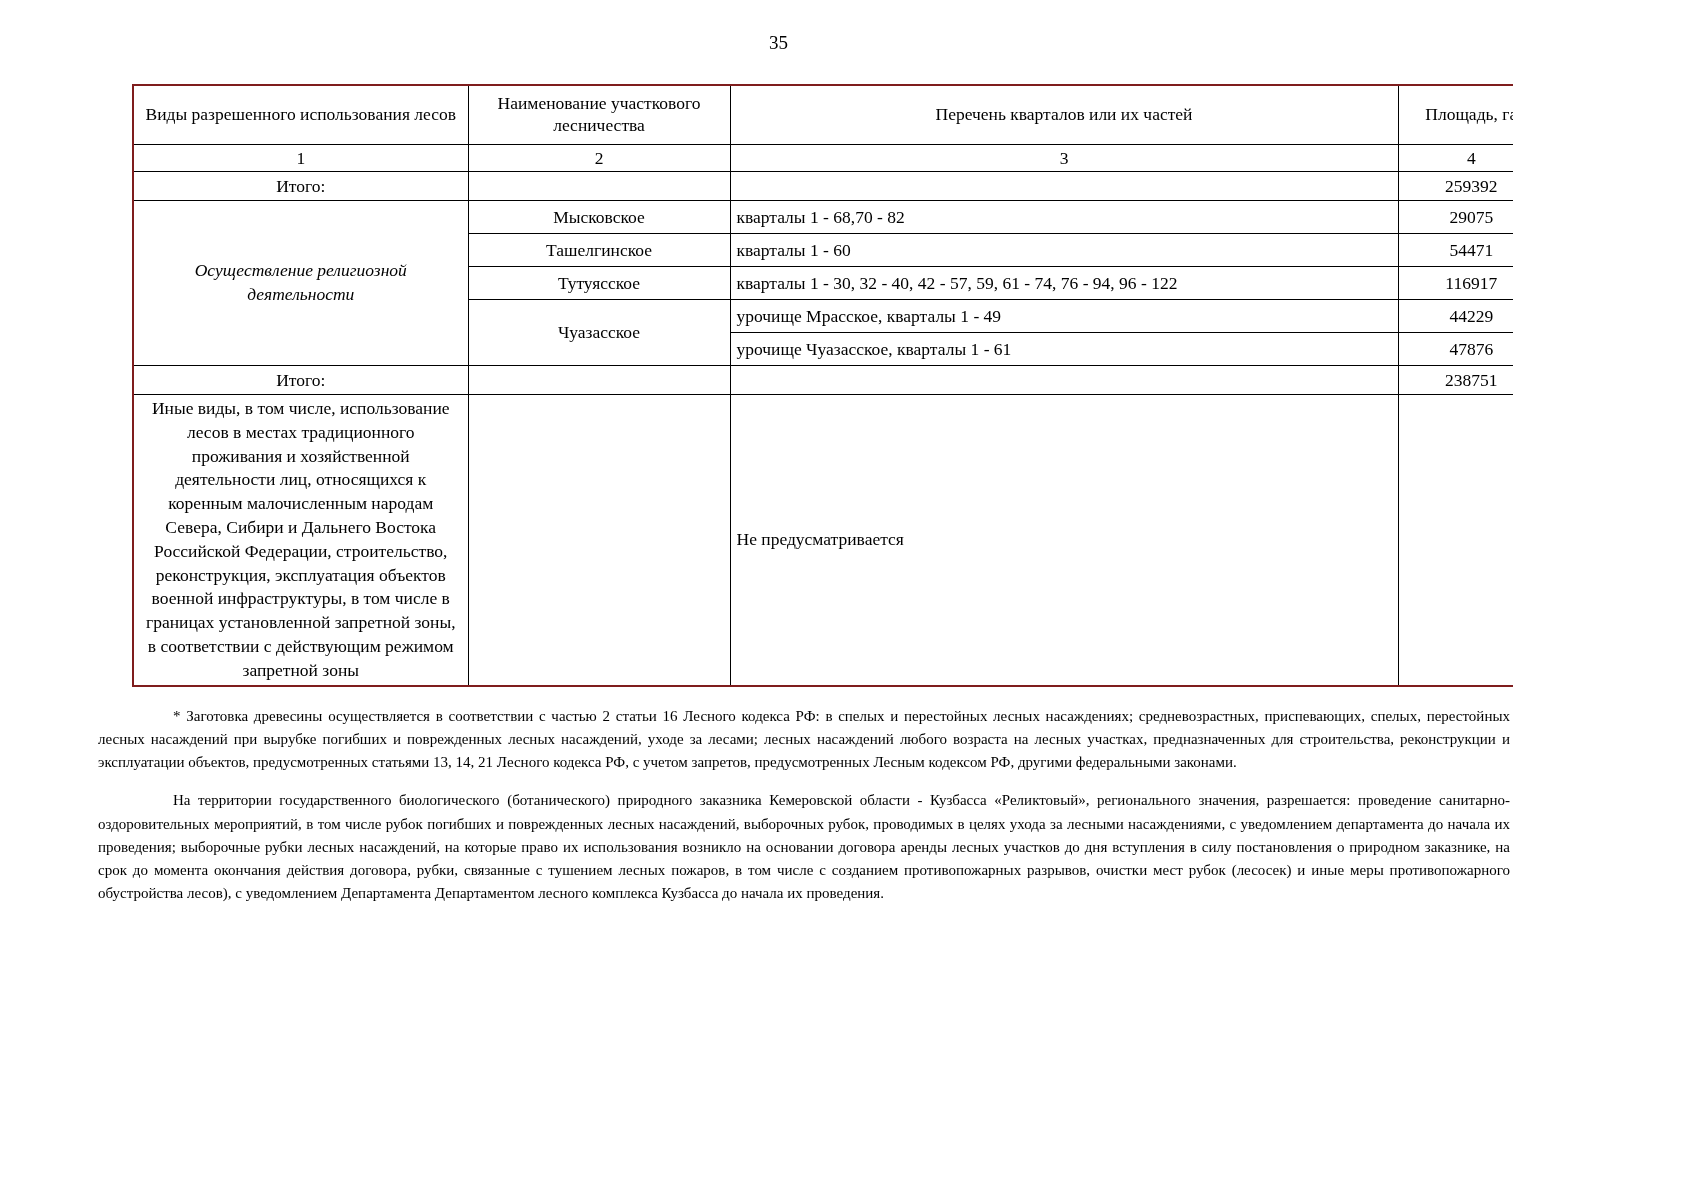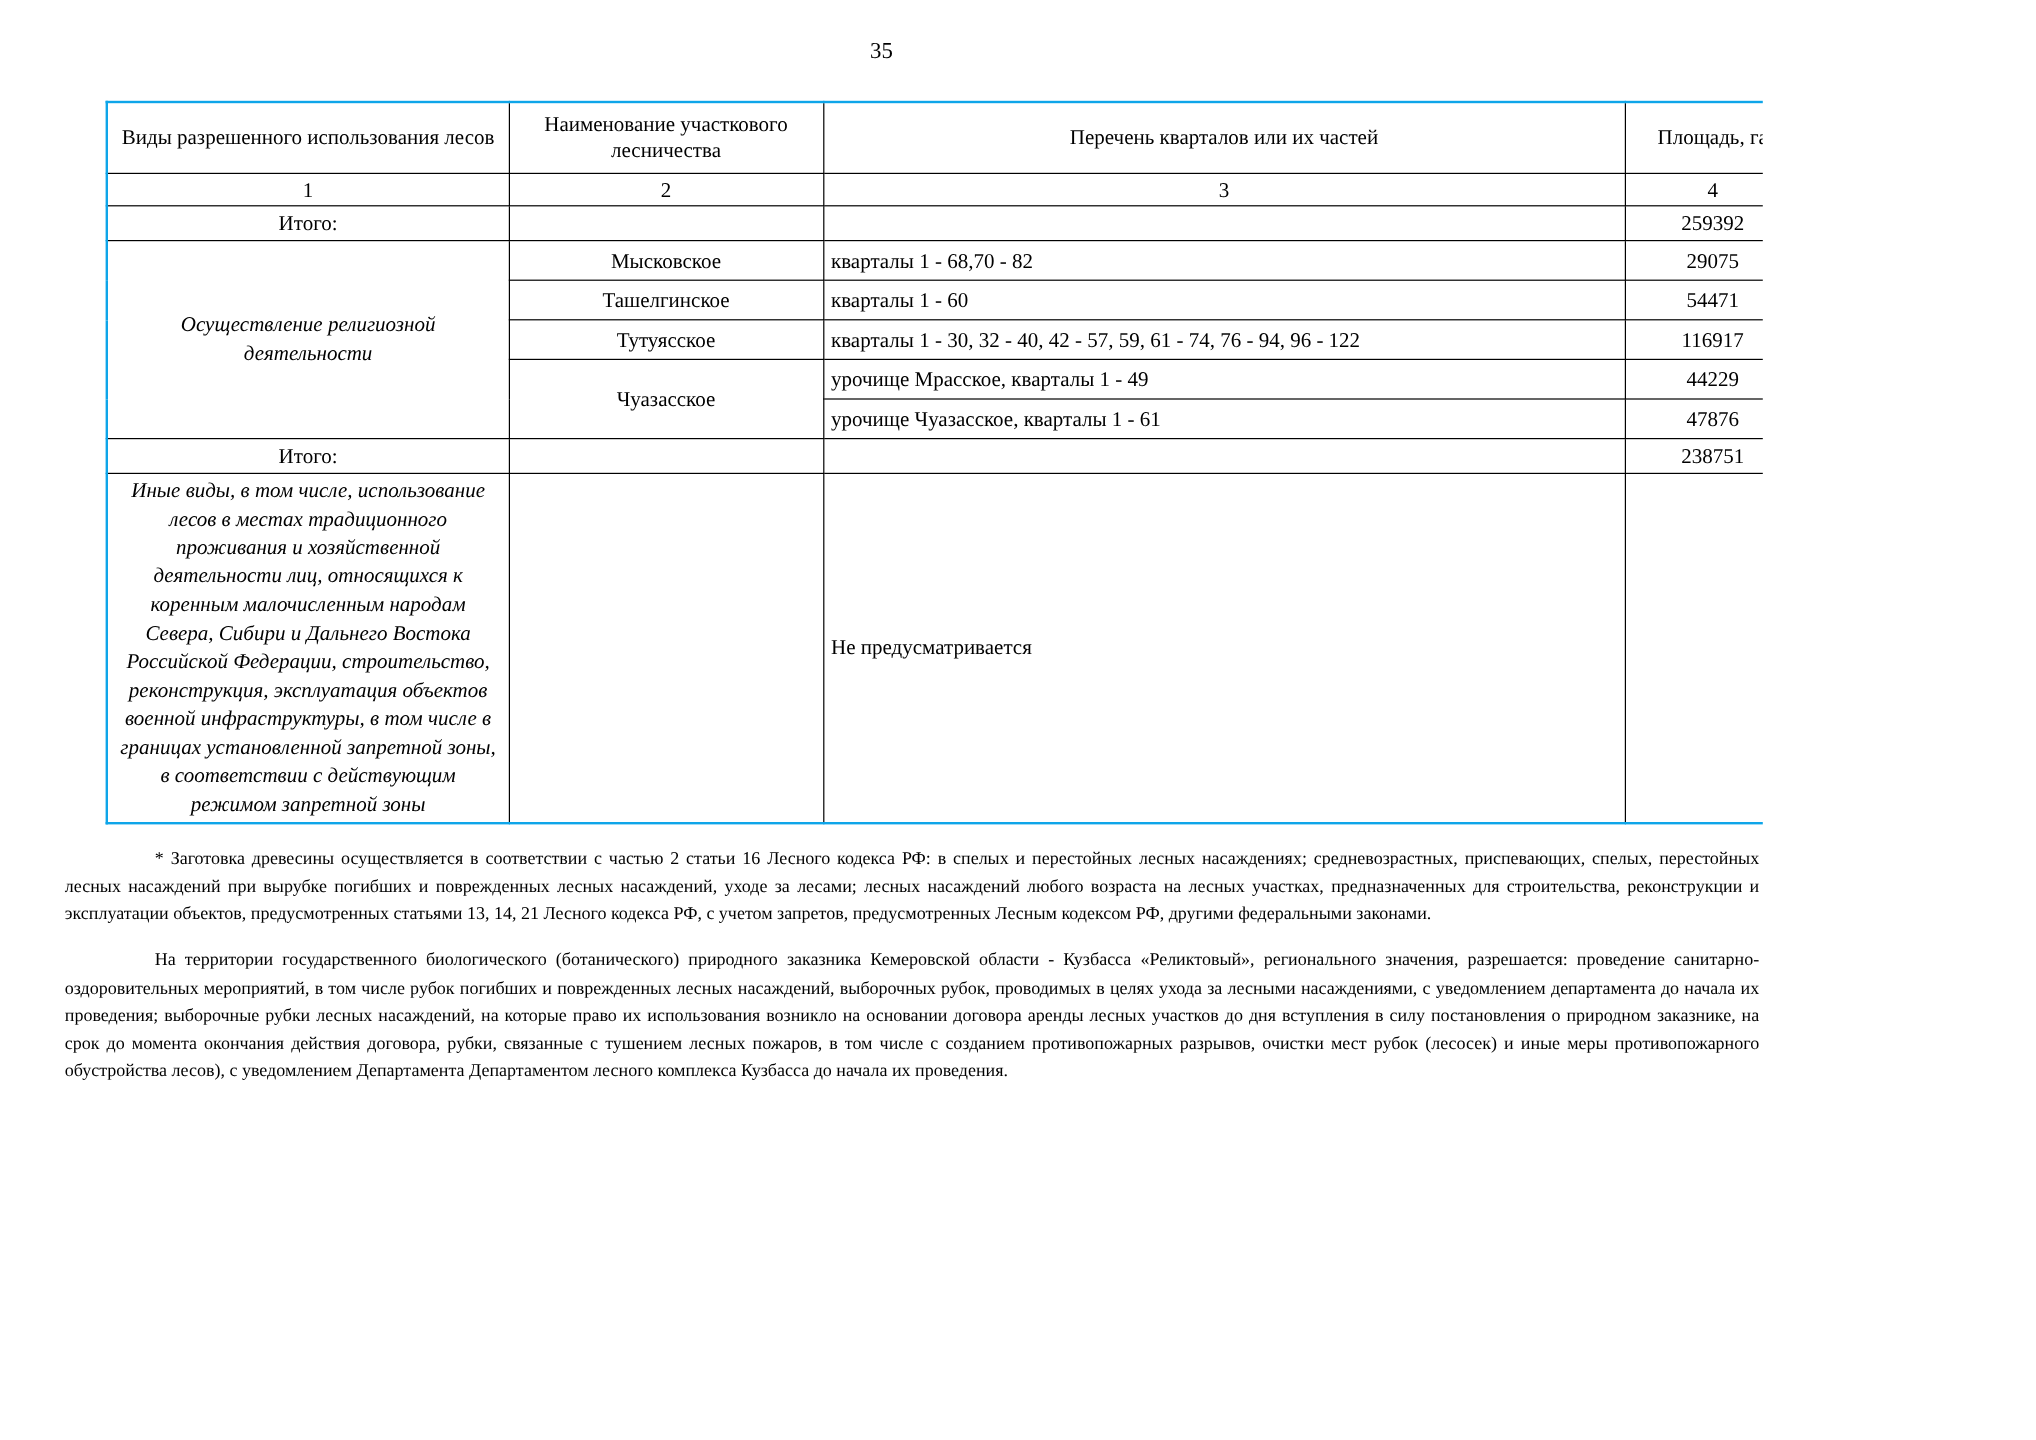--- a/index.html
+++ b/index.html
@@ -8,32 +8,33 @@
     background: #ffffff;
     color: #000000;
     font-family: "Liberation Serif", "DejaVu Serif", serif;
   }
   .page {
     position: relative;
     width: 1469px;
     height: 1200px;
     background: #ffffff;
     overflow: hidden;
+    padding-left: 44px;
   }
   .page-number {
     text-align: center;
     padding-top: 32px;
     font-size: 19px;
   }
   table.forest-table {
     border-collapse: collapse;
     table-layout: fixed;
     width: 1412px;
     margin: 30px 0 0 88px;
-    border: 2px solid #0ea5e9;
+    border: 2px solid #7f1d1d;
   }
   table.forest-table td,
   table.forest-table th {
     border: 1px solid #000;
     font-size: 17.5px;
     font-weight: normal;
     padding: 2px 6px;
     vertical-align: middle;
     overflow: hidden;
   }
@@ -62,21 +63,20 @@
     line-height: 1.35;
     font-style: italic;
   }
   .other-row td {
     vertical-align: middle;
   }
   .other-use-cell {
     text-align: center;
     line-height: 1.36;
     padding: 6px 4px;
-    font-style: italic;
   }
   .not-provided-cell {
   }
   .footnotes {
     width: 1412px;
     margin: 18px 0 0 54px;
     font-size: 15px;
   }
   .footnotes p {
     text-align: justify;

